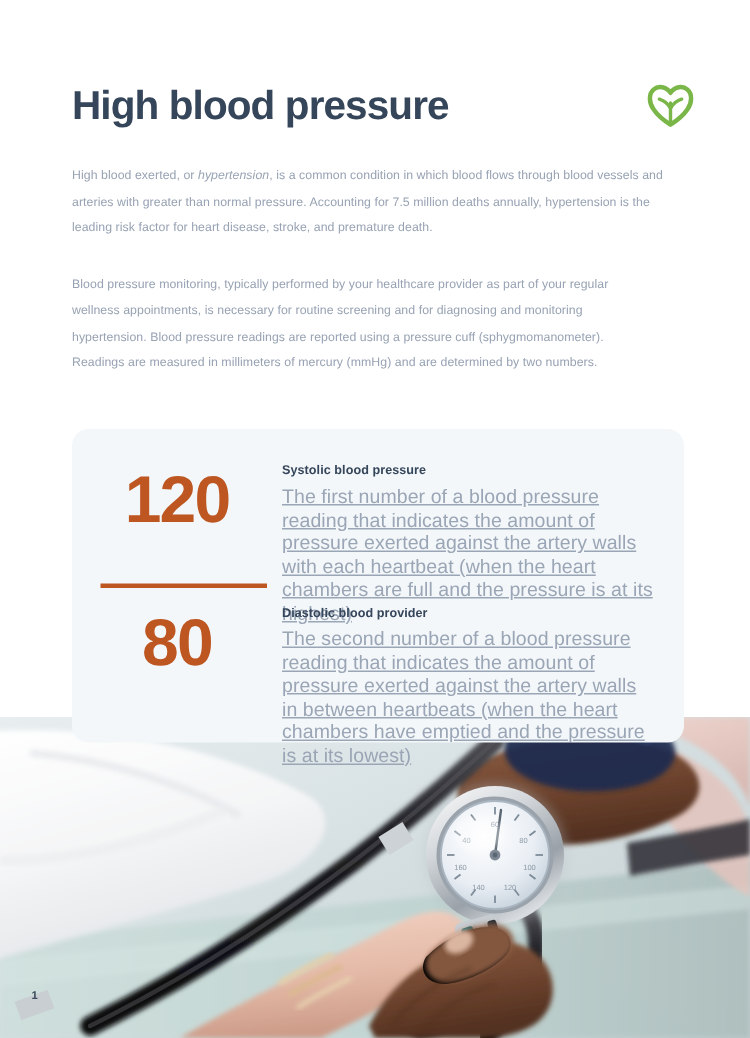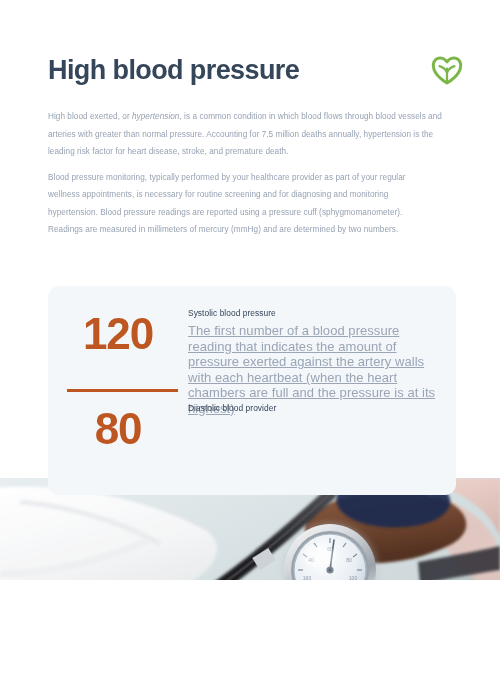--- a/index.html
+++ b/index.html
@@ -12,21 +12,21 @@
 
   body {
     font-family: "Liberation Sans", sans-serif;
     background: #ffffff;
     position: relative;
   }
 
   .page {
     position: relative;
     width: 500px;
-    height: 580px;
+    height: 692px;
     background: #ffffff;
     overflow: hidden;
   }
 
   
   .header {
     position: absolute;
     top: 46px;
     left: 48px;
     right: 36px;
@@ -61,21 +61,21 @@
   }
 
   .intro p {
     font-size: 8.2px;
     line-height: 17.5px;
     color: #97a2b3;
     letter-spacing: 0.05px;
   }
 
   .intro p.second {
-    margin-top: 8px;
+    margin-top: 20px;
     width: 382px;
   }
 
   .intro em {
   }
 
   
   .reading-card {
     position: absolute;
     top: 286px;
@@ -107,21 +107,21 @@
     line-height: 62px;
   }
 
   .reading-body {
     padding-right: 18px;
     padding-top: 5px;
   }
 
   .reading-heading {
     font-size: 8.4px;
-    font-weight: 400;
+    font-weight: 700;
     color: #36465a;
     letter-spacing: 0.05px;
     margin-bottom: 5px;
   }
 
   .reading-text {
     font-size: 13px;
     line-height: 15.6px;
     color: #9aa5b5;
     letter-spacing: 0.05px;
@@ -193,20 +193,21 @@
         <div class="reading-text">The first number of a blood pressure reading that indicates the amount of pressure exerted against the artery walls with each heartbeat (when the heart chambers are full and the pressure is at its highest)</div>
       </div>
     </div>
 
     <div class="card-divider"></div>
 
     <div class="reading-row row-diastolic">
       <div class="big-number">80</div>
       <div class="reading-body">
         <div class="reading-heading">Diastolic blood provider</div>
+        <div class="reading-text">The second number of a blood pressure reading that indicates the amount of pressure exerted against the artery walls in between heartbeats (when the heart chambers have emptied and the pressure is at its lowest)</div>
       </div>
     </div>
 
   </div>
 
   <div class="photo">
     <svg viewBox="0 0 500 214" preserveAspectRatio="xMidYMid slice" xmlns="http://www.w3.org/2000/svg" aria-hidden="true">
       <defs>
         <linearGradient id="bgGrad" x1="0" y1="0" x2="1" y2="1">
           <stop offset="0%" stop-color="#e8eef0"></stop>

